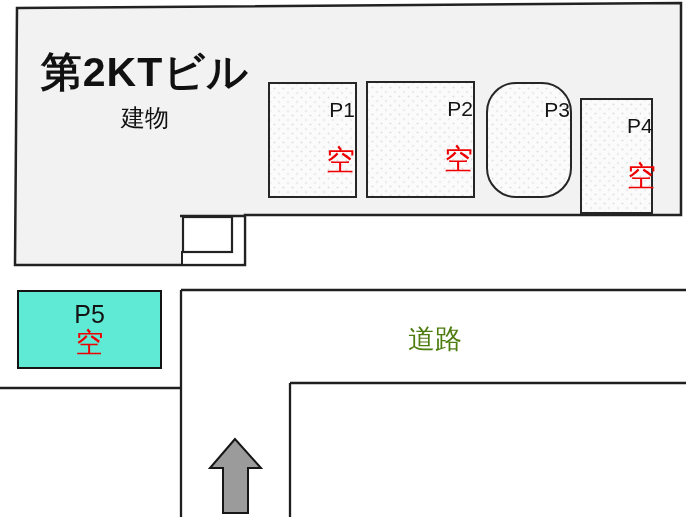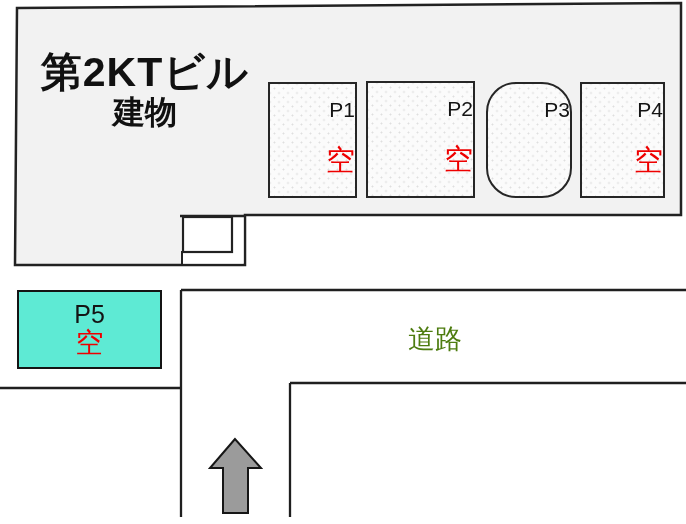--- a/index.html
+++ b/index.html
@@ -9,39 +9,39 @@
     font-family:"Liberation Sans","DejaVu Sans",sans-serif;
     color:#111;
   }
   .layer{position:absolute;left:0;top:0;}
   
   .bldg-label{
     position:absolute;left:35px;top:50px;width:220px;
     text-align:center;line-height:1.08;
   }
   .bldg-label .name{font-size:41px;font-weight:700;letter-spacing:1px;}
-  .bldg-label .sub{font-size:32px;font-weight:700;margin-top:1px;}
+  .bldg-label .sub{font-size:24px;font-weight:400;margin-top:11px;}
   
   .pbox{
     position:absolute;box-sizing:border-box;
     border:2.5px solid #262626;
     background-color:#fbfbfb;
     background-image:
       radial-gradient(circle,#dfdfdf 0.9px,transparent 1.1px),
       radial-gradient(circle,#dfdfdf 0.9px,transparent 1.1px);
     background-size:9px 9px;
     background-position:0 0,4.5px 4.5px;
     text-align:right;
   }
   .pbox .pid{font-size:21px;line-height:22px;margin-top:15px;color:#141414;}
   .pbox .pstatus{font-size:29px;line-height:30px;margin-top:24px;color:#ee0000;}
   .p1{left:268px;top:82px;width:89px;height:116px;}
   .p2{left:366px;top:81px;width:109px;height:117px;}
   .p3{left:486px;top:82px;width:86px;height:116px;border-radius:30px;}
-  .p4{left:580px;top:82px;width:85px;height:116px;padding-left:45px;}
+  .p4{left:580px;top:98px;width:73px;height:116px;padding-left:45px;}
   
   .p5{
     position:absolute;box-sizing:border-box;
     left:17px;top:290px;width:145px;height:79px;
     border:2.5px solid #141414;background:#5eead4;text-align:center;
   }
   .p5 .pid{font-size:25px;line-height:26px;margin-top:9px;color:#141414;}
   .p5 .pstatus{font-size:28px;line-height:29px;margin-top:1px;color:#ee0000;}
   
   .road-label{

